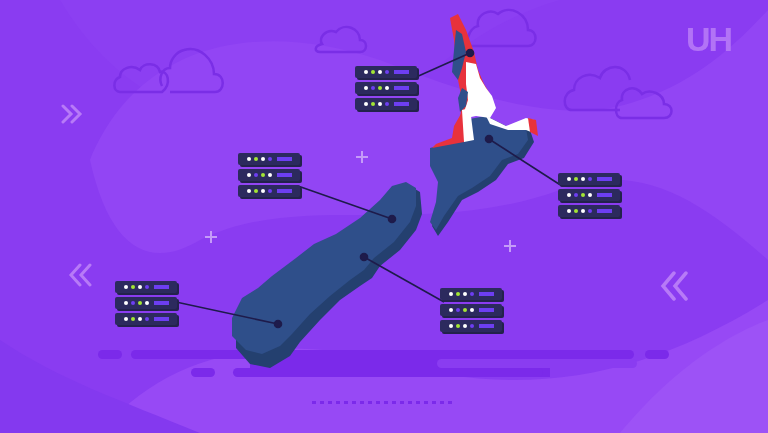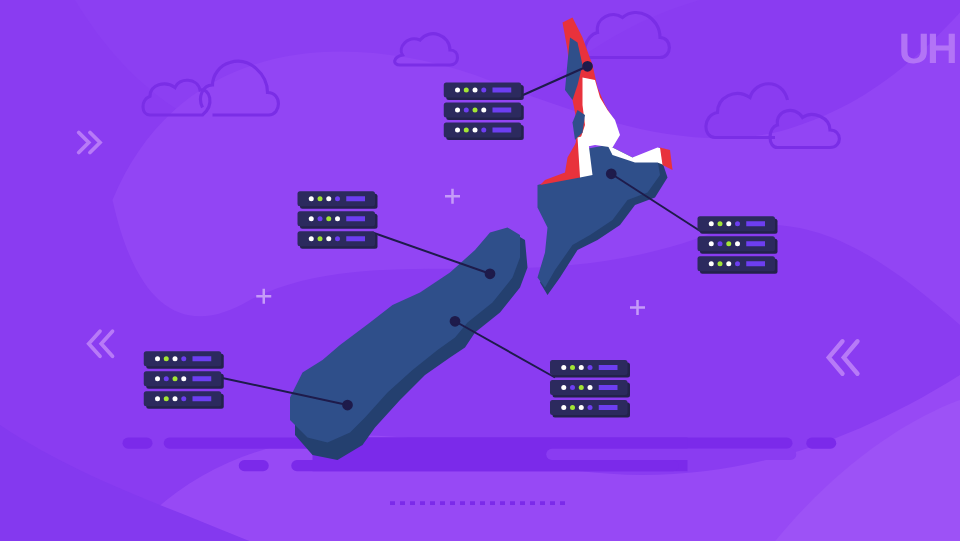--- a/index.html
+++ b/index.html
@@ -1,20 +1,20 @@
 <!DOCTYPE html>
 <html><head>
 <meta charset="utf-8">
 <style>
   html,body{margin:0;padding:0;}
   body{width:768px;height:433px;overflow:hidden;background:#8b3ef2;font-family:"Liberation Sans",sans-serif;}
   .stage{position:relative;width:768px;height:433px;overflow:hidden;background:#8a3cf1;}
   .abs{position:absolute;}
   svg{display:block;}
-  .logo-text{position:absolute;left:719px;top:20px;font-size:34px;font-weight:bold;color:#b77af7;letter-spacing:-2px;opacity:.9;}
+  .logo-text{position:absolute;left:686px;top:20px;font-size:34px;font-weight:bold;color:#b77af7;letter-spacing:-2px;opacity:.9;}
   .server{position:absolute;width:62px;}
   .server .unit{position:relative;height:12px;margin-bottom:4px;background:#2c2a5e;border-radius:2px;box-shadow:2px 2px 0 #23224c;}
   .server .unit .dots{position:absolute;left:9px;top:4px;display:flex;gap:3px;}
   .server .unit .dot{width:4px;height:4px;border-radius:50%;background:#fff;}
   .server .unit .dot.g{background:#a3e635;}
   .server .unit .dot.p{background:#6d3ef2;}
   .server .unit .bar{position:absolute;right:8px;top:4px;width:15px;height:4px;background:#6d3ef2;}
 </style>
 </head>
 <body>

